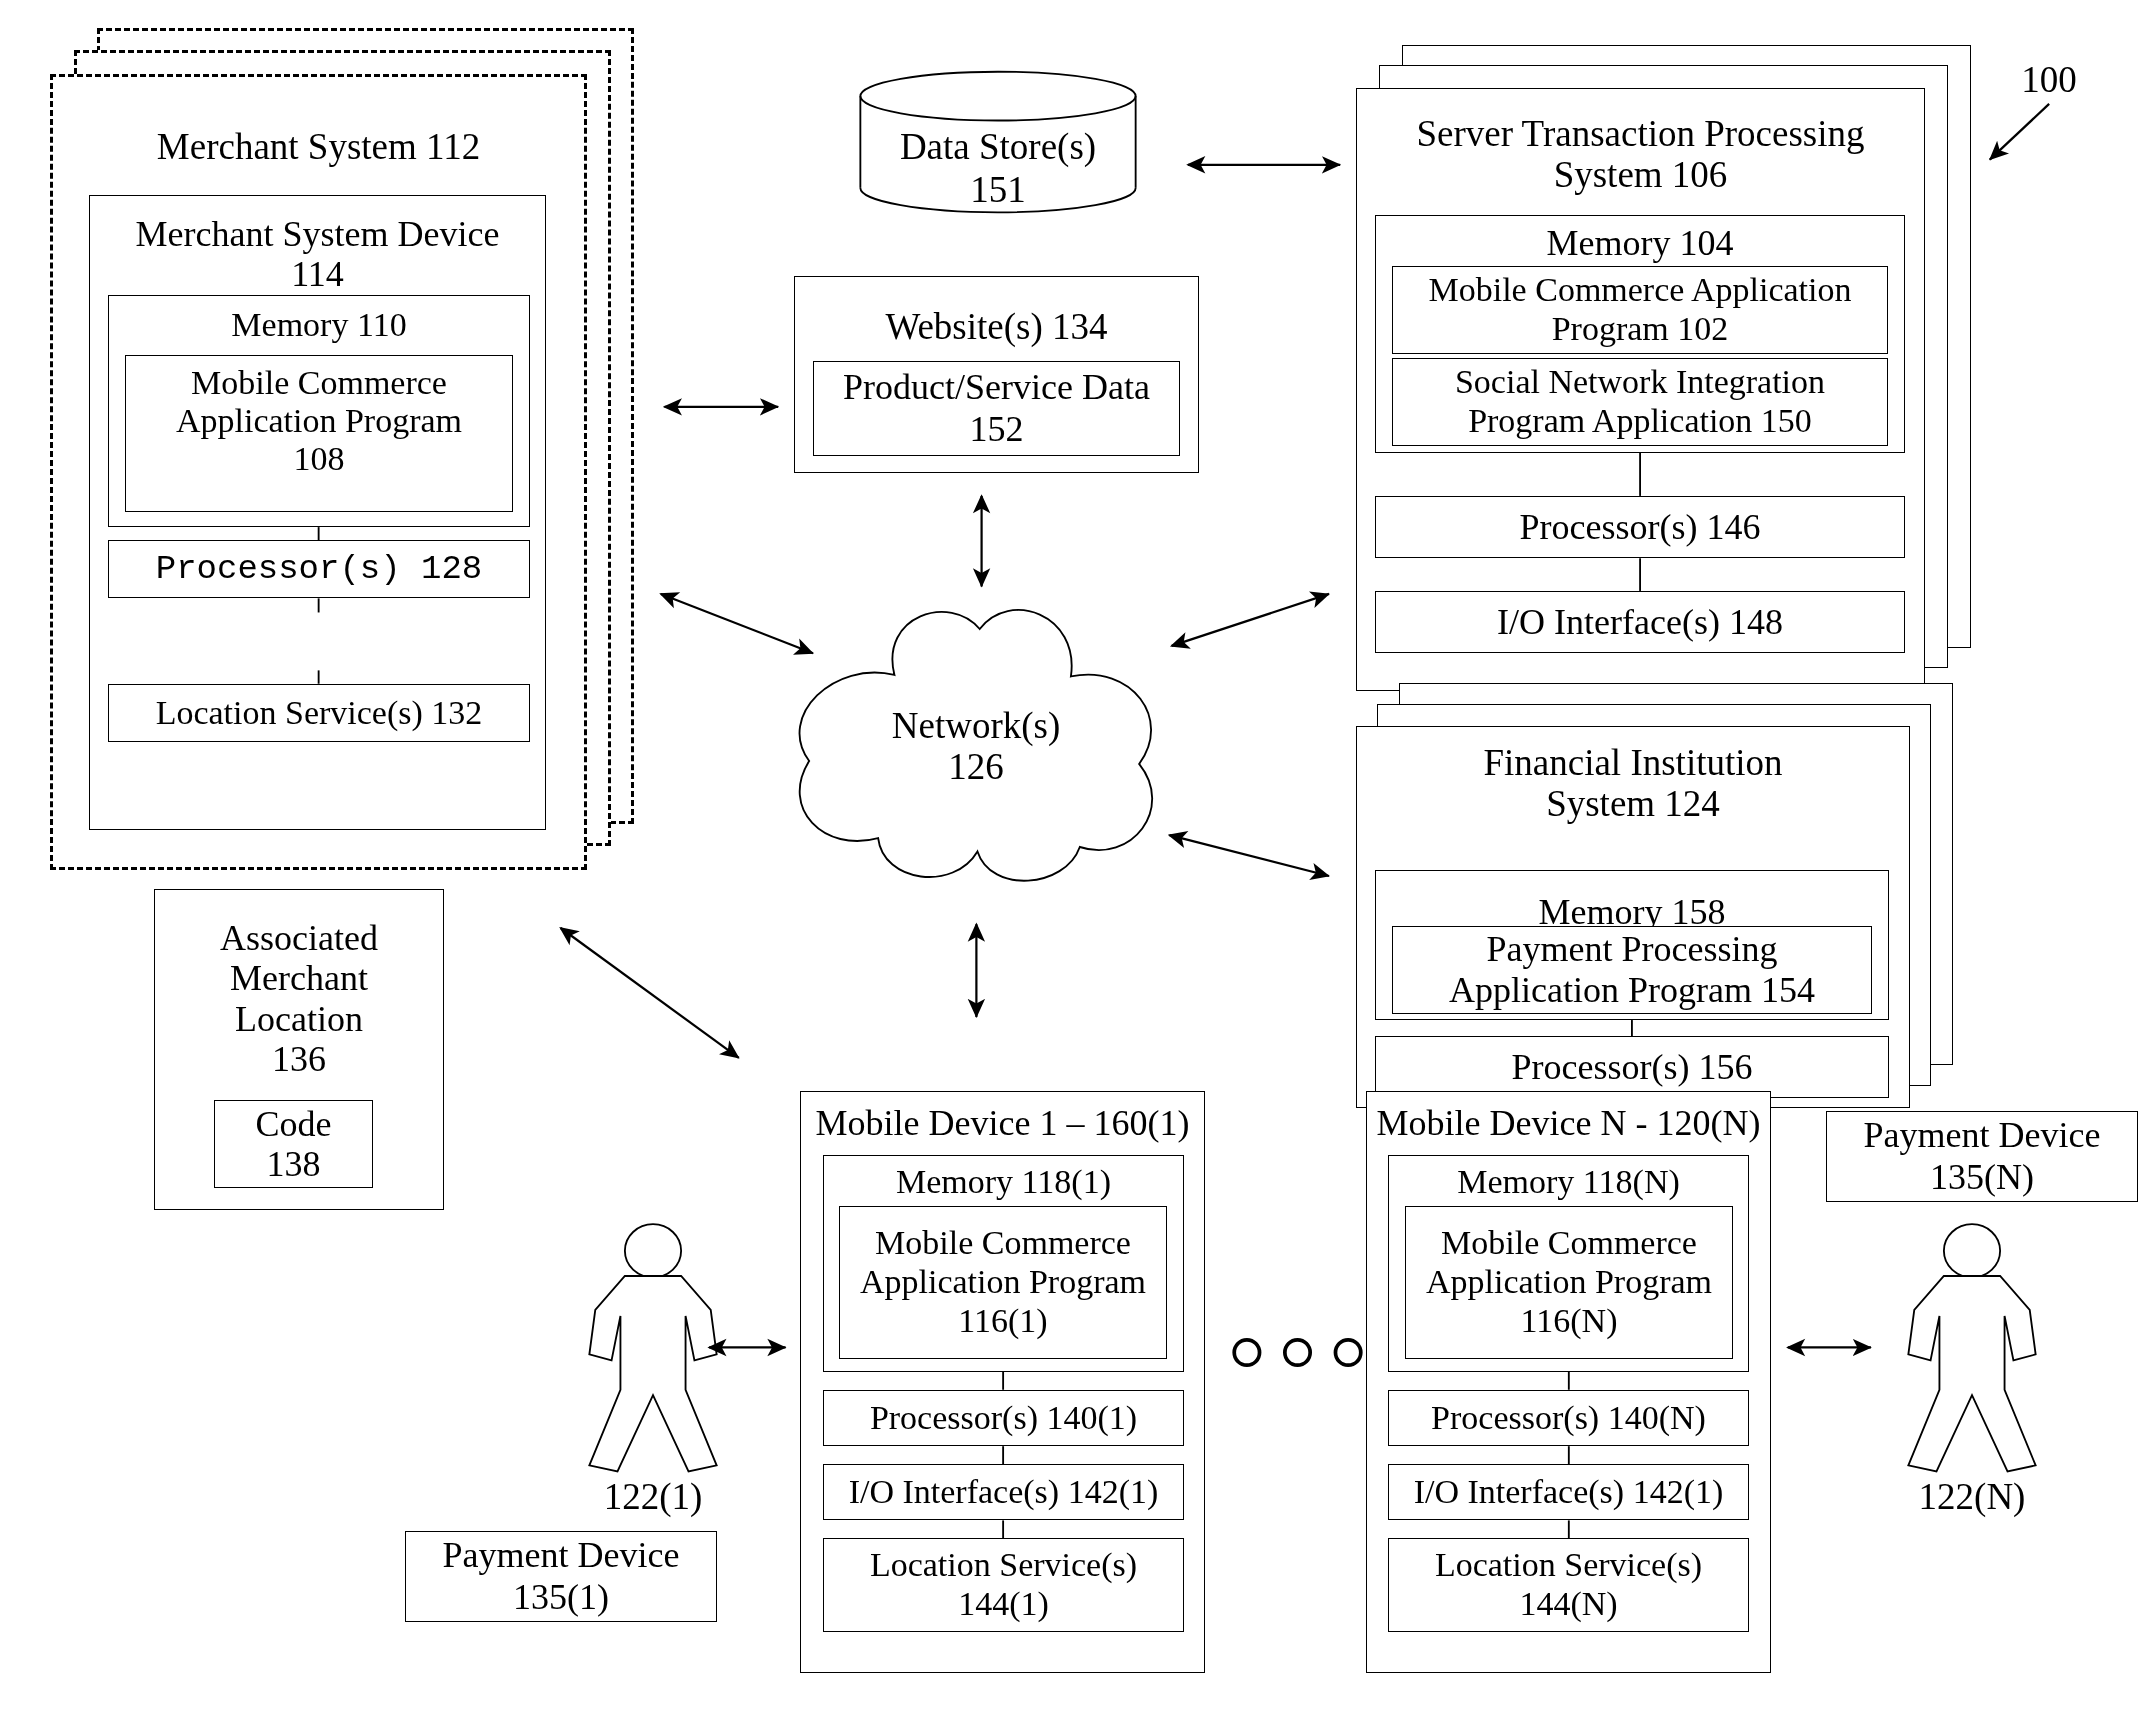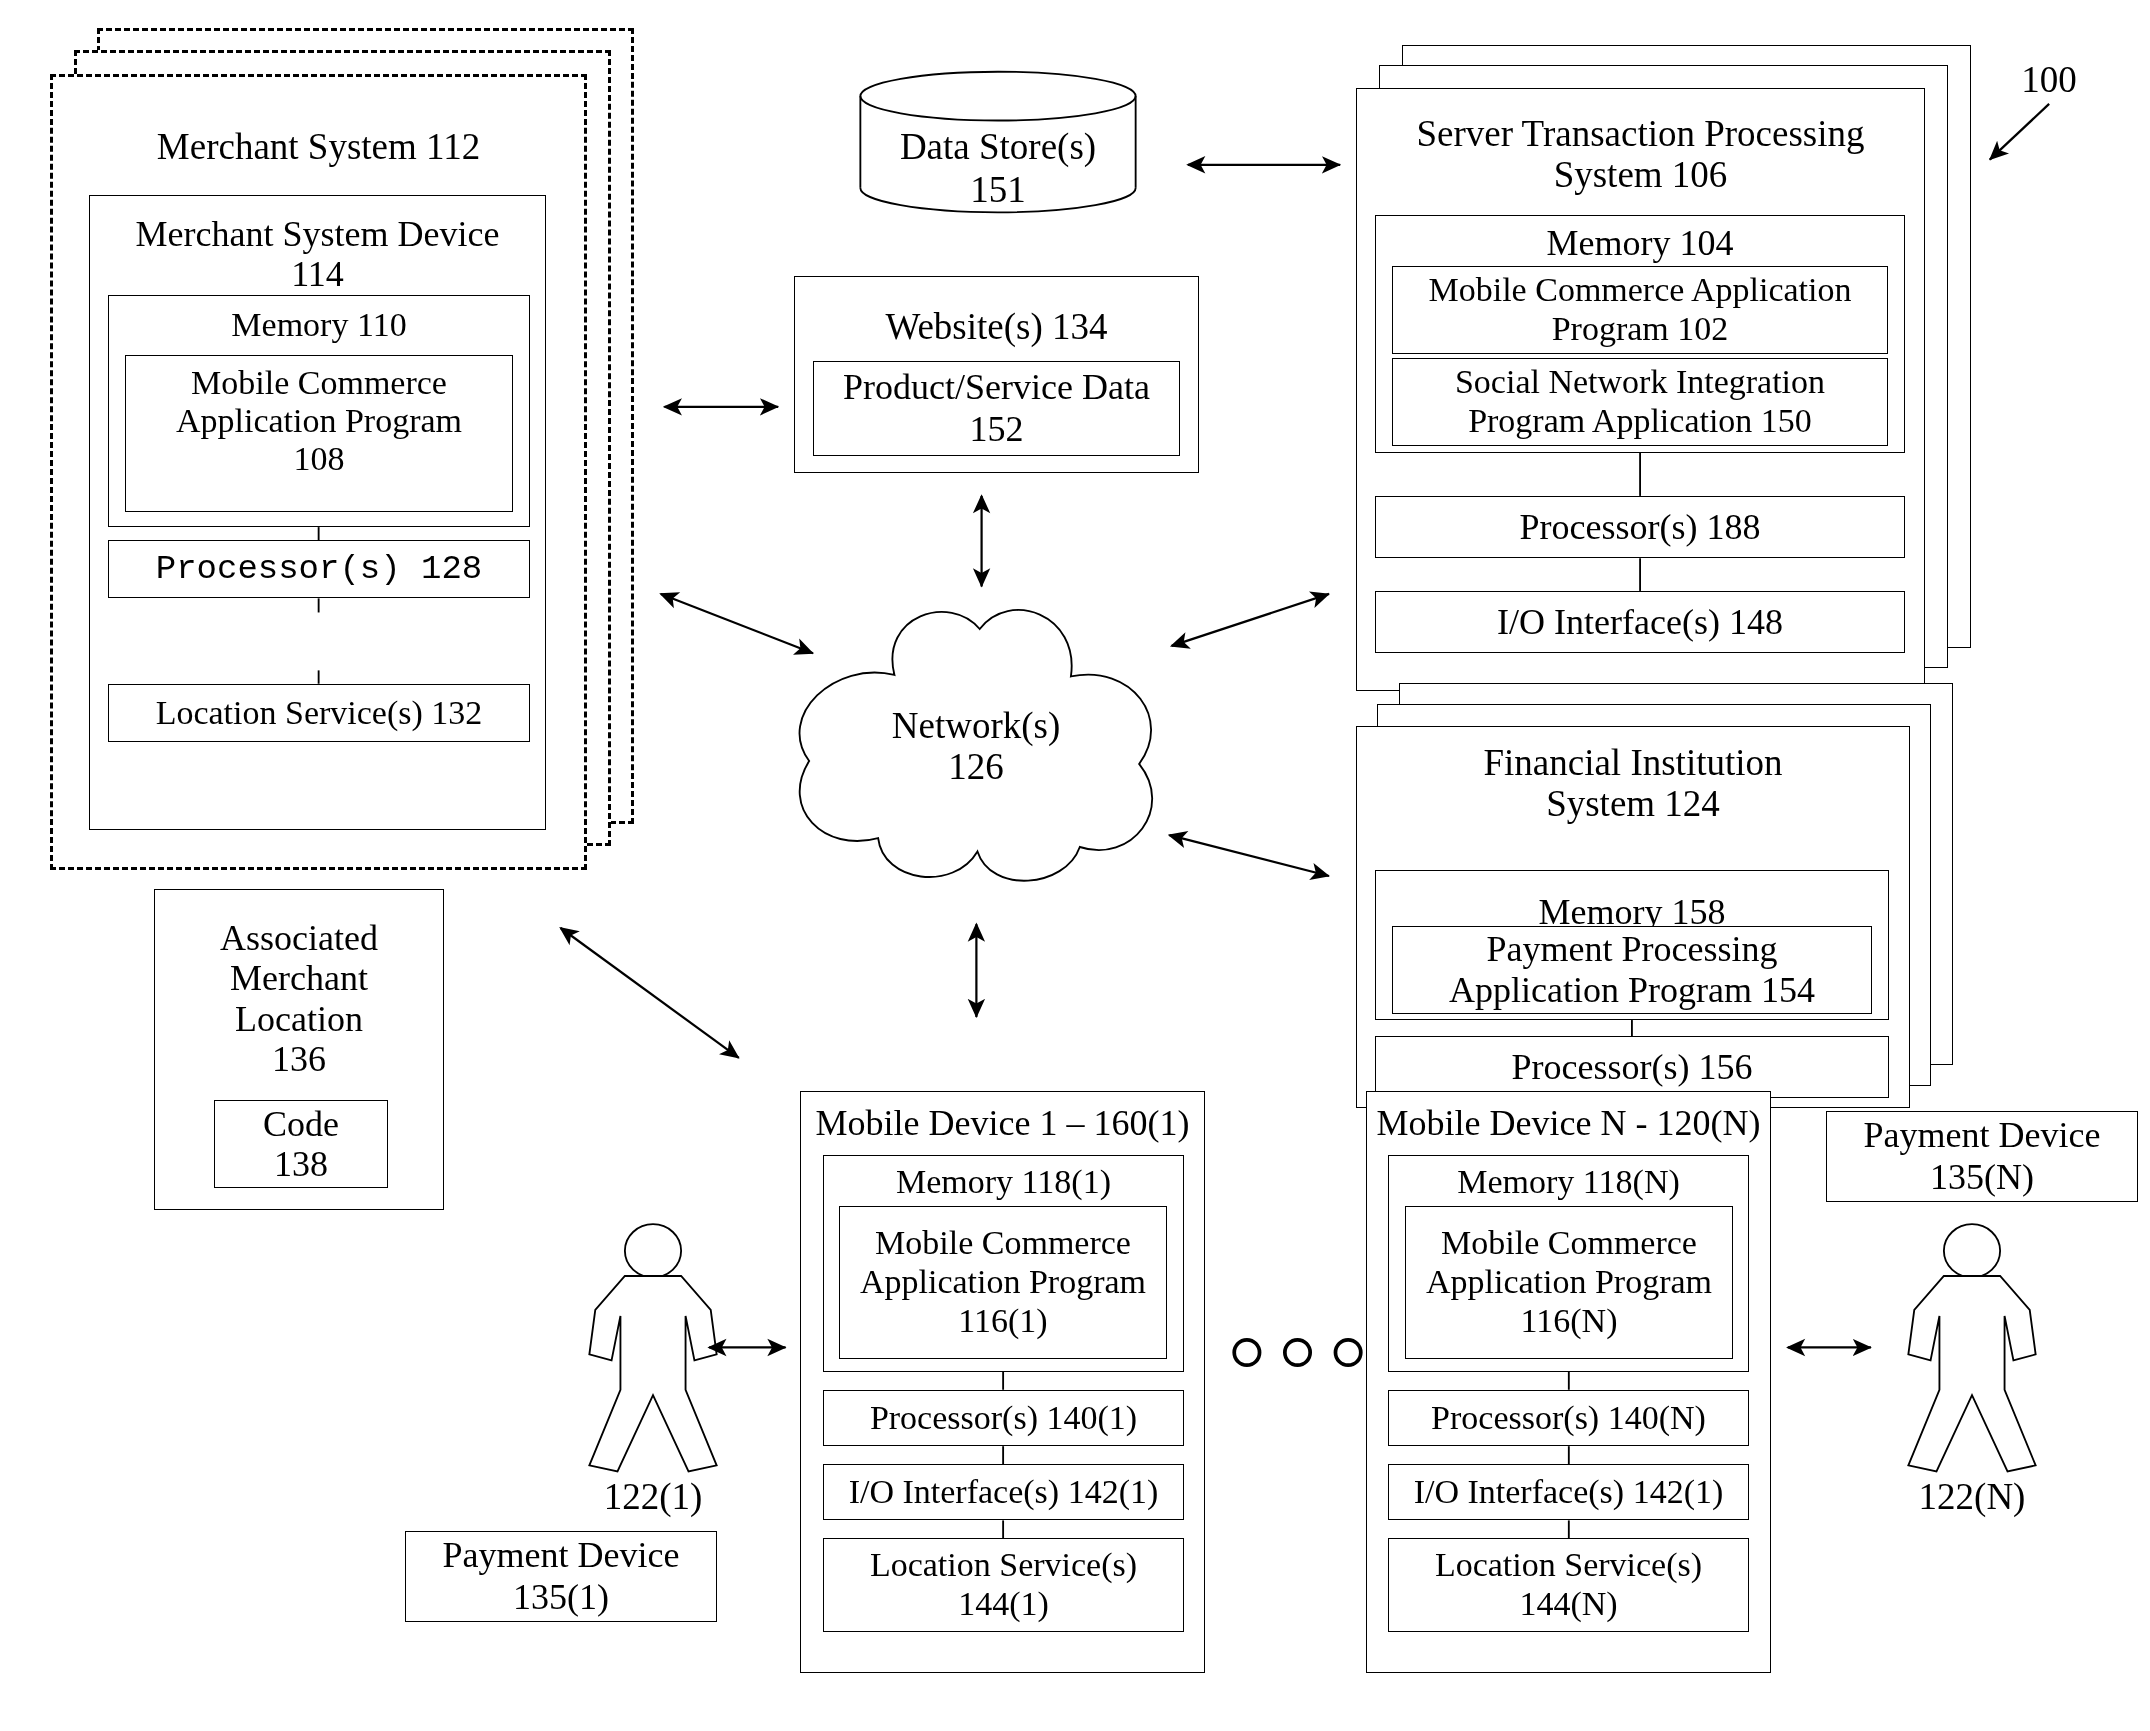--- a/index.html
+++ b/index.html
@@ -73,21 +73,21 @@
 
   <div class="bx f46" style="left:108px;top:684px;width:422px;height:58px;">
     <span>Location Service(s) 132</span>
   </div>
 
   <div class="bx" style="left:154px;top:889px;width:290px;height:321px;display:block;"></div>
   <div class="top-title f48" style="left:154px;width:290px;top:918px;">Associated
 Merchant
 Location
 136</div>
-  <div class="bx f48" style="left:214px;top:1100px;width:174px;height:88px;line-height:1.12;white-space:pre-line;">
+  <div class="bx f48" style="left:214px;top:1100px;width:159px;height:88px;line-height:1.12;white-space:pre-line;">
     <span>Code
 138</span>
   </div>
 
   <div class="abs" style="left:857px;top:68px;width:282px;height:148px;">
     <svg width="282" height="148" viewBox="0 0 380 200">
       <ellipse cx="190" cy="38" rx="186" ry="33" fill="#fff" stroke="#000" stroke-width="2.5"></ellipse>
       <path d="M4,38 L4,162" fill="none" stroke="#000" stroke-width="2.5"></path>
       <path d="M376,38 L376,162" fill="none" stroke="#000" stroke-width="2.5"></path>
       <path d="M4,162 A186,33 0 0 0 376,162" fill="none" stroke="#000" stroke-width="2.5"></path>
@@ -132,21 +132,21 @@
   <div class="bx f46" style="left:1392px;top:266px;width:496px;height:88px;line-height:1.14;white-space:pre-line;">
     <span>Mobile Commerce Application
 Program 102</span>
   </div>
   <div class="bx f46" style="left:1392px;top:358px;width:496px;height:88px;line-height:1.14;white-space:pre-line;">
     <span>Social Network Integration
 Program Application 150</span>
   </div>
 
   <div class="bx f48" style="left:1375px;top:496px;width:530px;height:62px;">
-    <span>Processor(s) 188</span>
+    <span>Processor(s) 146</span>
   </div>
   <div class="bx f48" style="left:1375px;top:591px;width:530px;height:62px;">
     <span>I/O Interface(s) 148</span>
   </div>
 
   <div class="bx" style="left:1399px;top:683px;width:554px;height:382px;"></div>
   <div class="bx" style="left:1377px;top:704px;width:554px;height:382px;"></div>
   <div class="bx" style="left:1356px;top:726px;width:554px;height:382px;display:block;"></div>
 
   <div class="top-title f50" style="left:1356px;width:554px;top:742px;">Financial Institution

